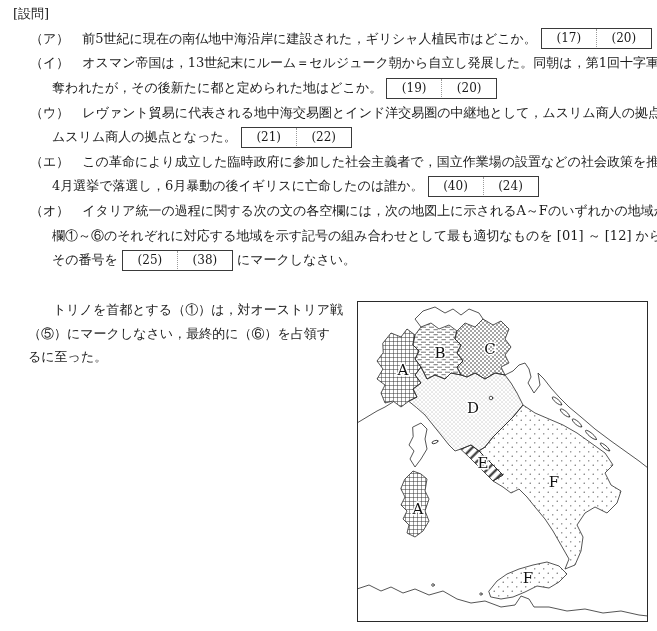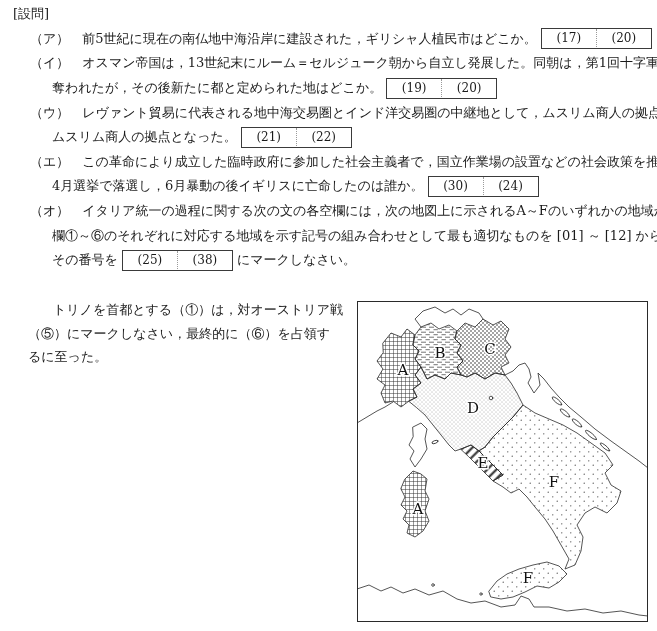--- a/index.html
+++ b/index.html
@@ -28,21 +28,21 @@
 <body>
 
 <div class="qblock">
     <div class="line lvl0"><span>[設問]</span></div>
     <div class="line lvl1"><span>（ア）　前5世紀に現在の南仏地中海沿岸に建設された，ギリシャ人植民市はどこか。</span><span class="ansbox"><span class="cell">(17)</span><span class="cell">(20)</span></span></div>
     <div class="line lvl1"><span>（イ）　オスマン帝国は，13世紀末にルーム＝セルジューク朝から自立し発展した。同朝は，第1回十字軍の際に首都を</span></div>
     <div class="line lvl2"><span>奪われたが，その後新たに都と定められた地はどこか。</span><span class="ansbox"><span class="cell">(19)</span><span class="cell">(20)</span></span></div>
     <div class="line lvl1"><span>（ウ）　レヴァント貿易に代表される地中海交易圏とインド洋交易圏の中継地として，ムスリム商人の拠点となった，</span></div>
     <div class="line lvl2"><span>ムスリム商人の拠点となった。</span><span class="ansbox"><span class="cell">(21)</span><span class="cell">(22)</span></span></div>
     <div class="line lvl1"><span>（エ）　この革命により成立した臨時政府に参加した社会主義者で，国立作業場の設置などの社会政策を推進したが，</span></div>
-    <div class="line lvl2"><span>4月選挙で落選し，6月暴動の後イギリスに亡命したのは誰か。</span><span class="ansbox"><span class="cell">(30)</span><span class="cell">(24)</span></span></div>
+    <div class="line lvl2"><span>4月選挙で落選し，6月暴動の後イギリスに亡命したのは誰か。</span><span class="ansbox"><span class="cell">(40)</span><span class="cell">(24)</span></span></div>
     <div class="line lvl1"><span>（オ）　イタリア統一の過程に関する次の文の各空欄には，次の地図上に示されるA～Fのいずれかの地域が入る。空</span></div>
     <div class="line lvl2"><span>欄①～⑥のそれぞれに対応する地域を示す記号の組み合わせとして最も適切なものを [01] ～ [12] から選び，</span></div>
     <div class="line lvl2"><span>その番号を</span><span class="ansbox"><span class="cell">(25)</span><span class="cell">(38)</span></span><span>にマークしなさい。</span></div>
   </div>
 
 <div class="para">
     <div class="pline ind">トリノを首都とする（①）は，対オーストリア戦</div>
     <div class="pline">（⑤）にマークしなさい，最終的に（⑥）を占領す</div>
     <div class="pline">るに至った。</div>
   </div>

